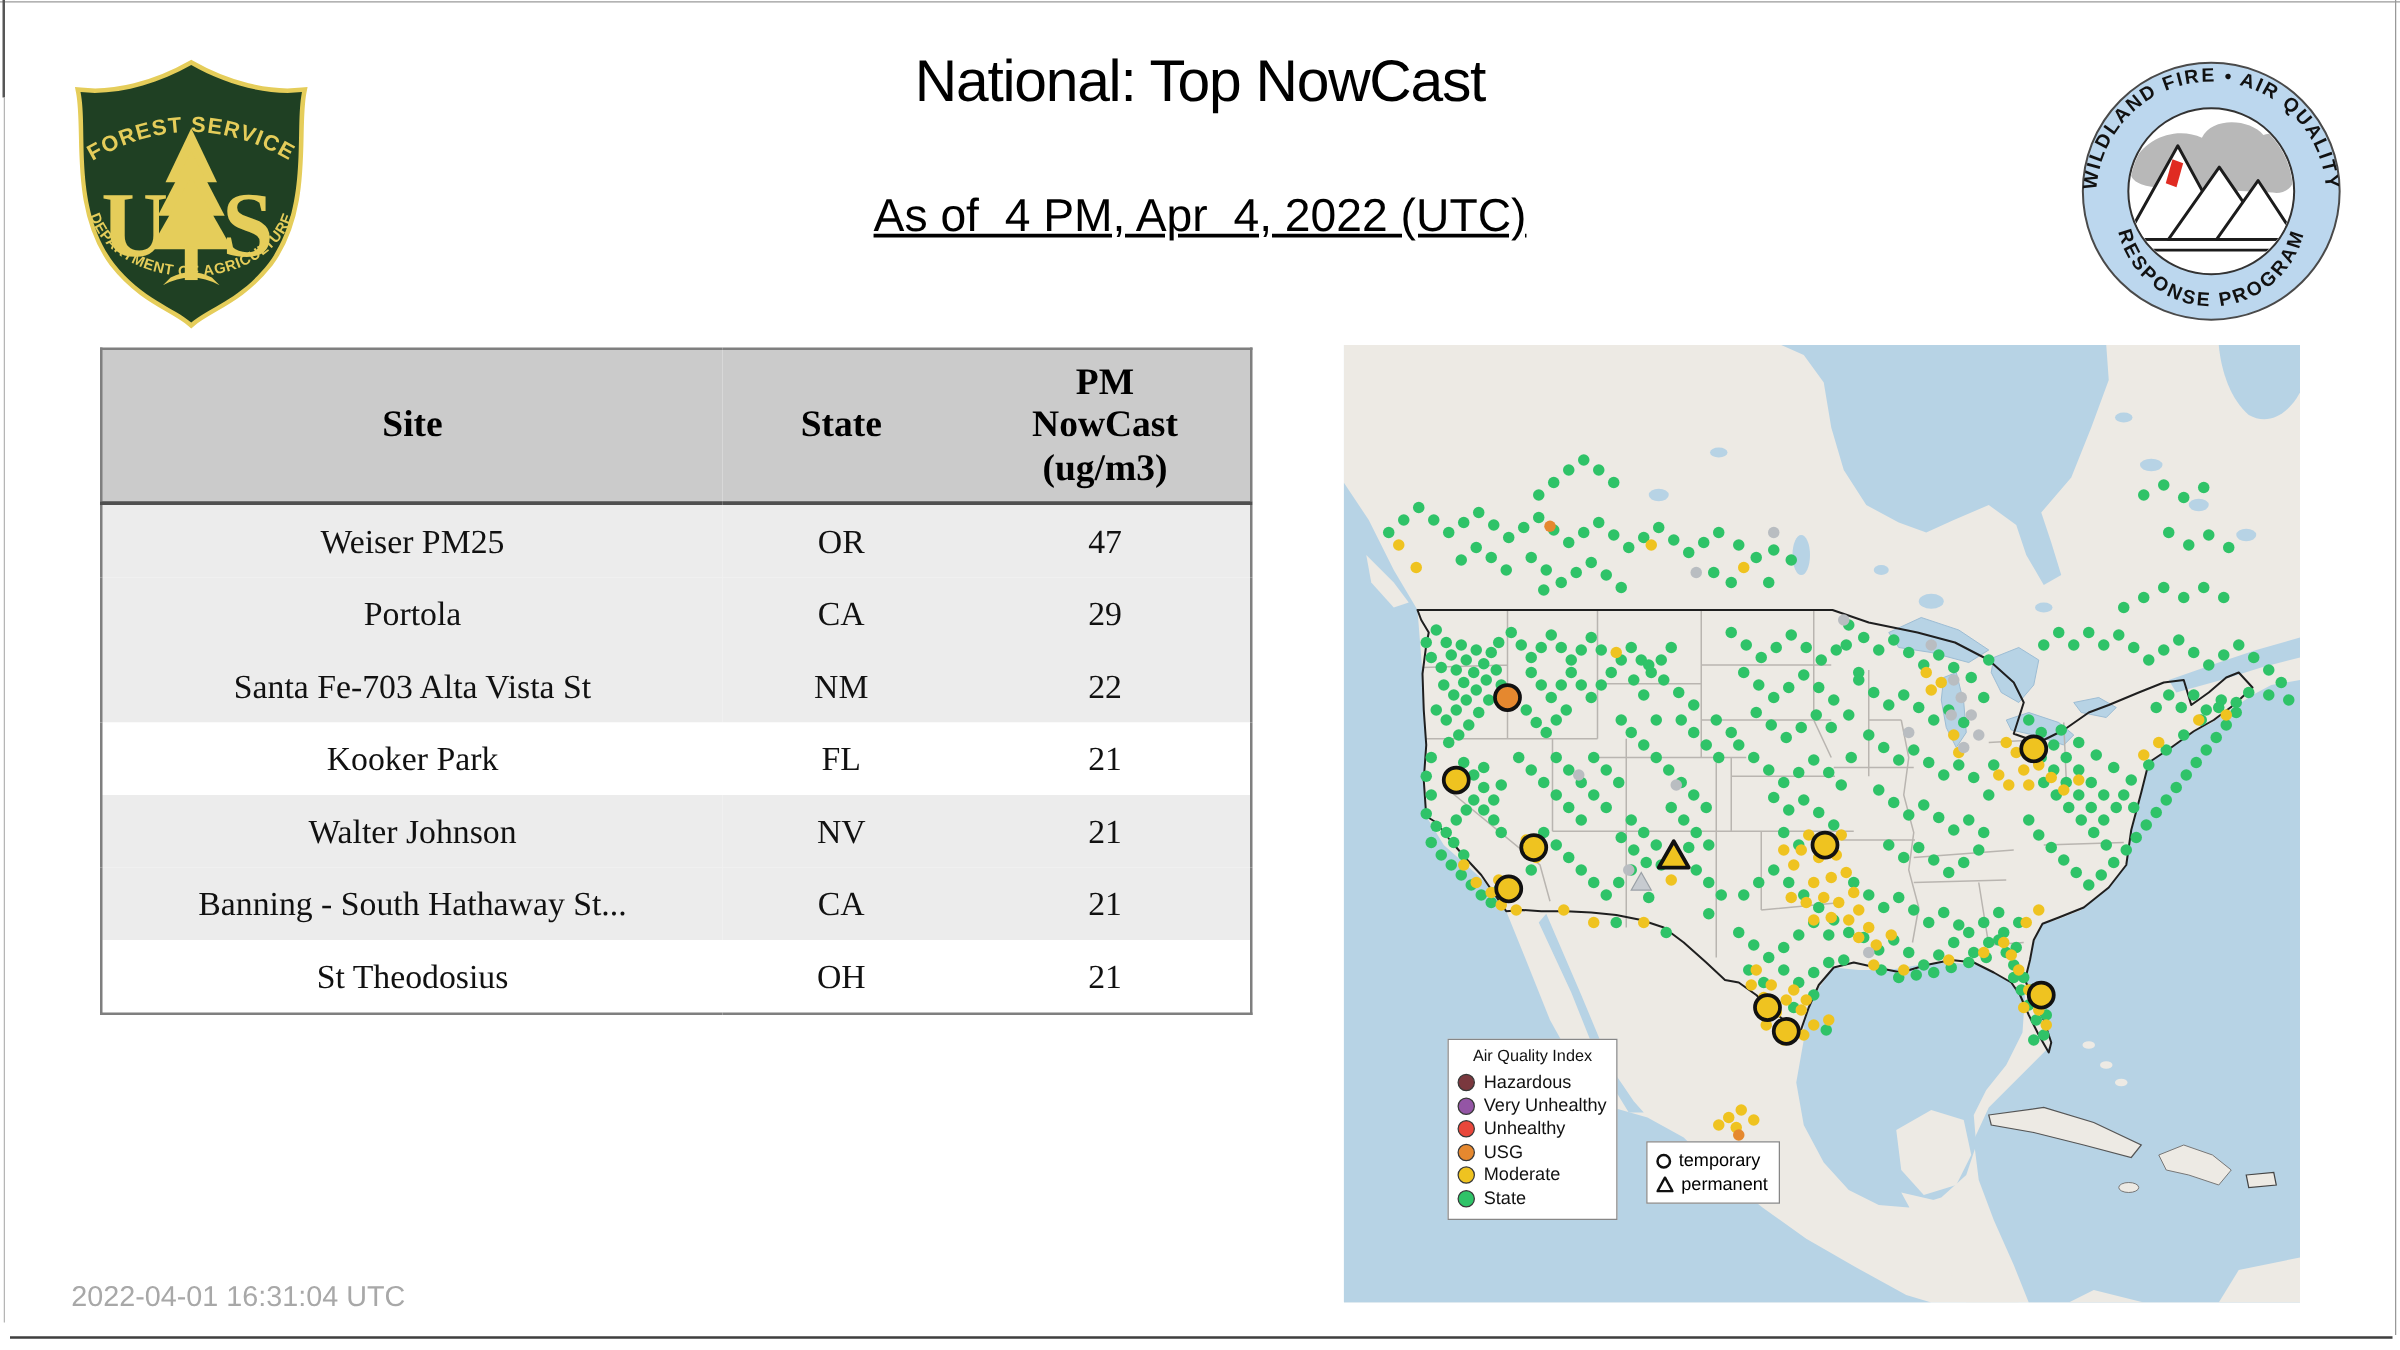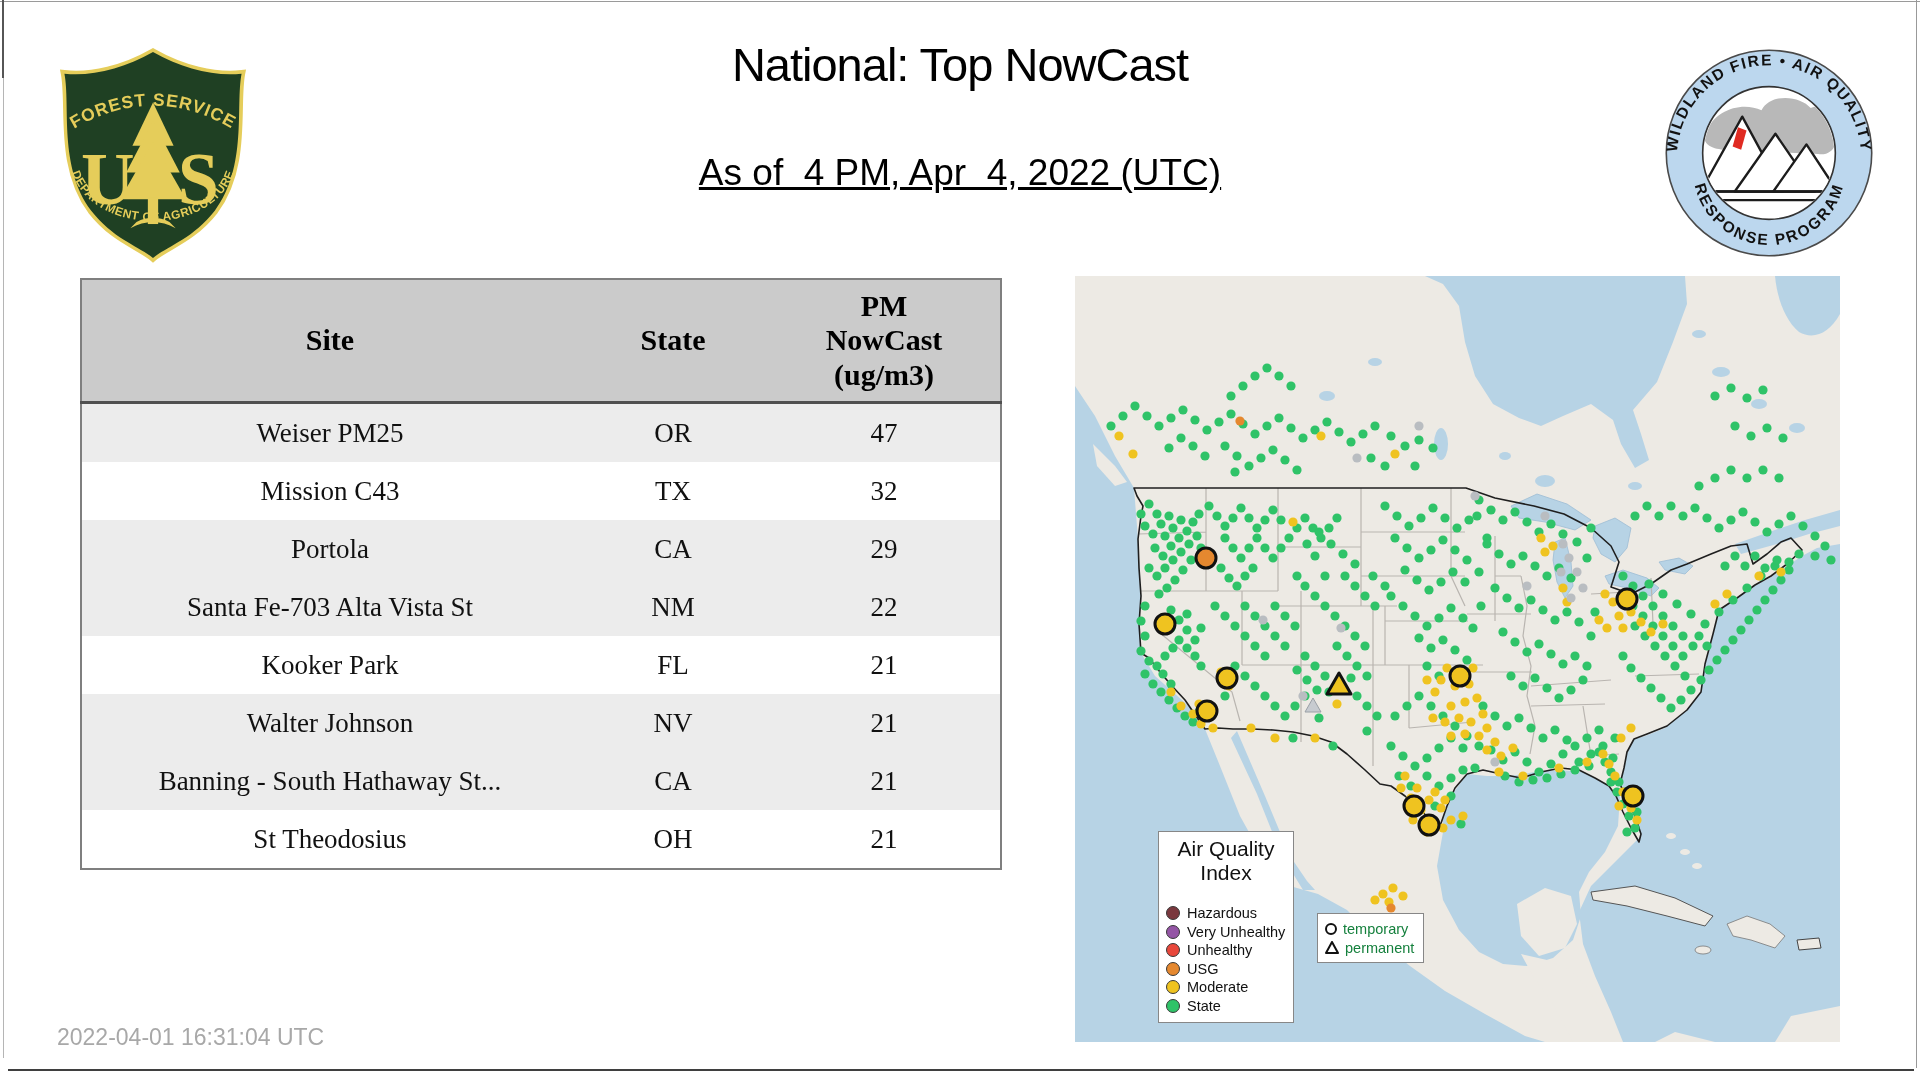--- a/index.html
+++ b/index.html
@@ -27,26 +27,26 @@
   .site-table td{font-size:27px;text-align:center;height:56px;color:#111;}
   .site-table tbody tr.odd{background:#ececec;margin-left:23px;}
   .site-table tbody tr.even{background:#ffffff;}
   .col-site{width:494px;} .col-state{width:188px;} .col-value{width:230px;}
 
   .timestamp{position:absolute;left:57px;top:1024px;font-size:23px;color:#a8a8a8;}
 
   .map-wrap{position:absolute;left:1075px;top:276px;width:765px;height:766px;}
   .aqi-legend{position:absolute;left:1158px;top:831px;width:136px;background:#fff;
      border:1.5px solid #878787;box-sizing:border-box;padding:5px 7px 7px 7px;}
-  .aqi-title{text-align:center;font-size:21px;color:#111;margin-bottom:19px;}
+  .aqi-title{text-align:center;font-size:13px;color:#111;margin-bottom:5px;}
   .aqi-item{display:flex;align-items:center;gap:7px;height:18.5px;font-size:14.5px;color:#111;}
   .aqi-swatch{width:12px;height:12px;border-radius:50%;border:1.5px solid #383838;flex:none;}
   .marker-legend{position:absolute;left:1317px;top:913px;width:107px;background:#fff;
      border:1.5px solid #878787;box-sizing:border-box;padding:5px 7px;}
-  .mk-row{display:flex;align-items:center;gap:6px;height:19px;font-size:14.5px;color:#15803d;}
+  .mk-row{display:flex;align-items:center;gap:6px;height:19px;font-size:14.5px;color:#000000;}
   .mk-circle{width:12px;height:12px;border:2px solid #111;border-radius:50%;box-sizing:border-box;flex:none;background:#fff;}
   .mk-tri{flex:none;}
 </style>
 </head>
 <body>
 
 <div class="frame-top"></div>
 <div class="frame-right"></div>
 <div class="frame-bottom"></div>
 <div class="frame-left-a"></div>
@@ -117,25 +117,20 @@
         <span>NowCast</span><br>
         <span>(ug/m3)</span>
       </th>
     </tr>
   </thead>
   <tbody>
       <tr class="odd">
         <td>Weiser PM25</td>
         <td>OR</td>
         <td>47</td>
-      </tr>
-      <tr class="even">
-        <td>Mission C43</td>
-        <td>TX</td>
-        <td>32</td>
       </tr>
       <tr class="odd">
         <td>Portola</td>
         <td>CA</td>
         <td>29</td>
       </tr>
       <tr class="odd">
         <td>Santa Fe-703 Alta Vista St</td>
         <td>NM</td>
         <td>22</td>

